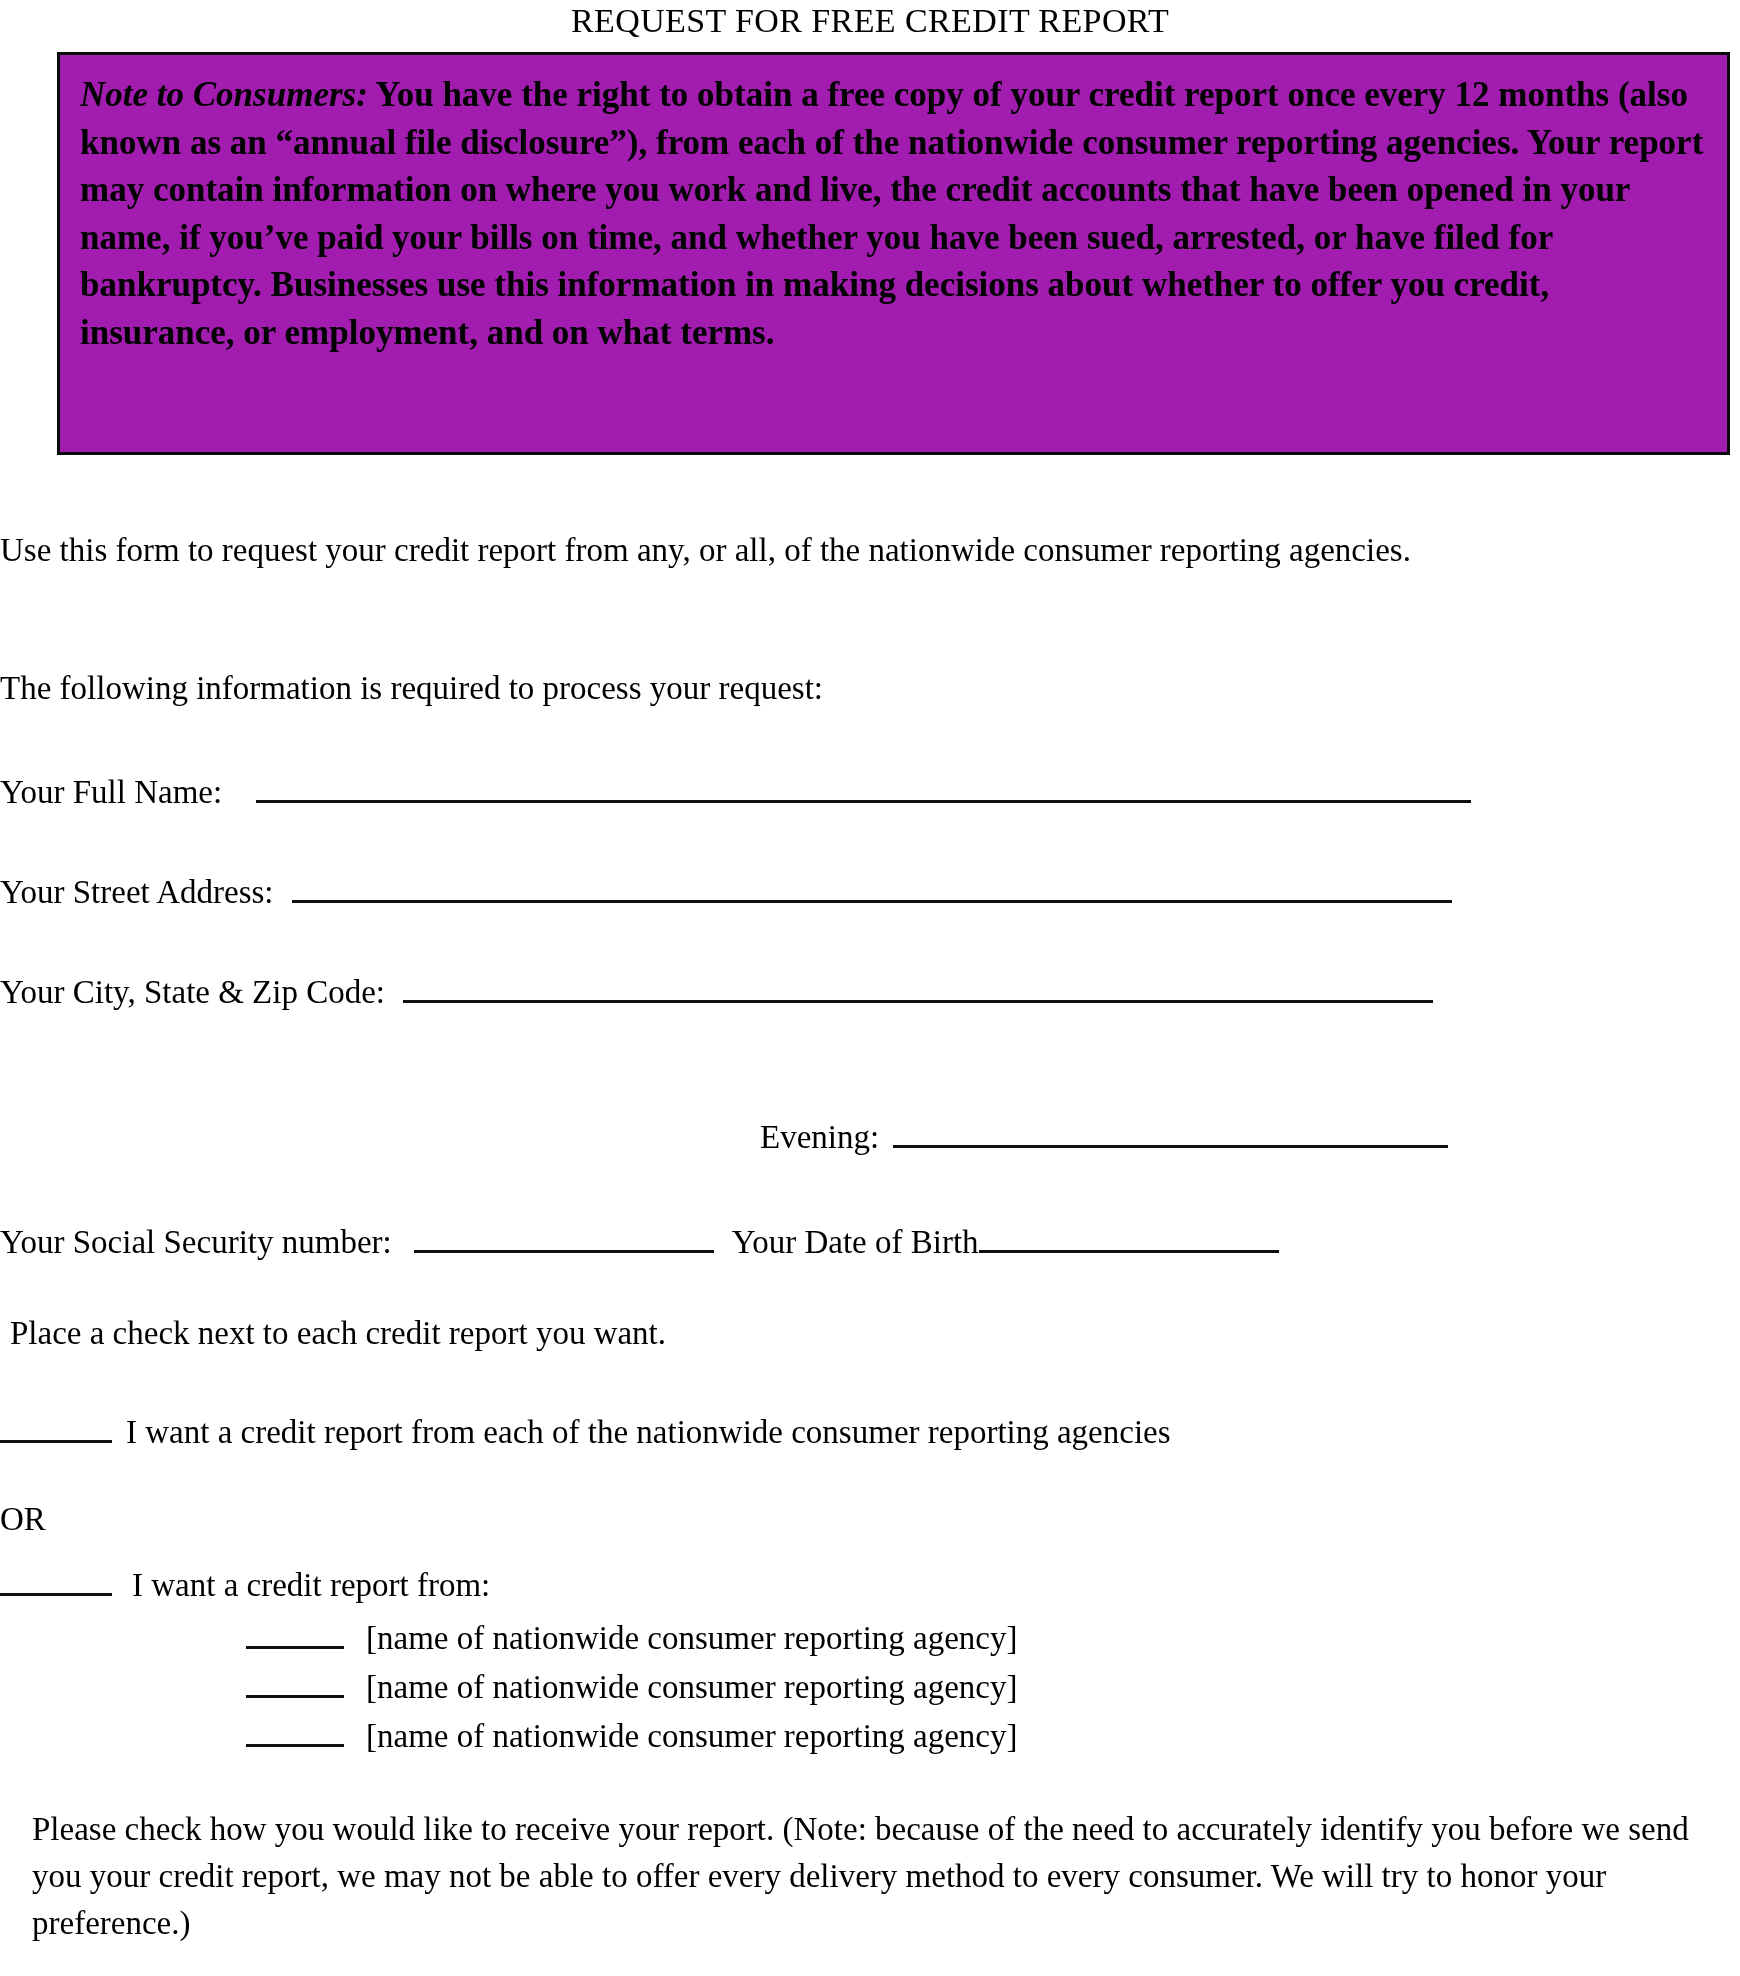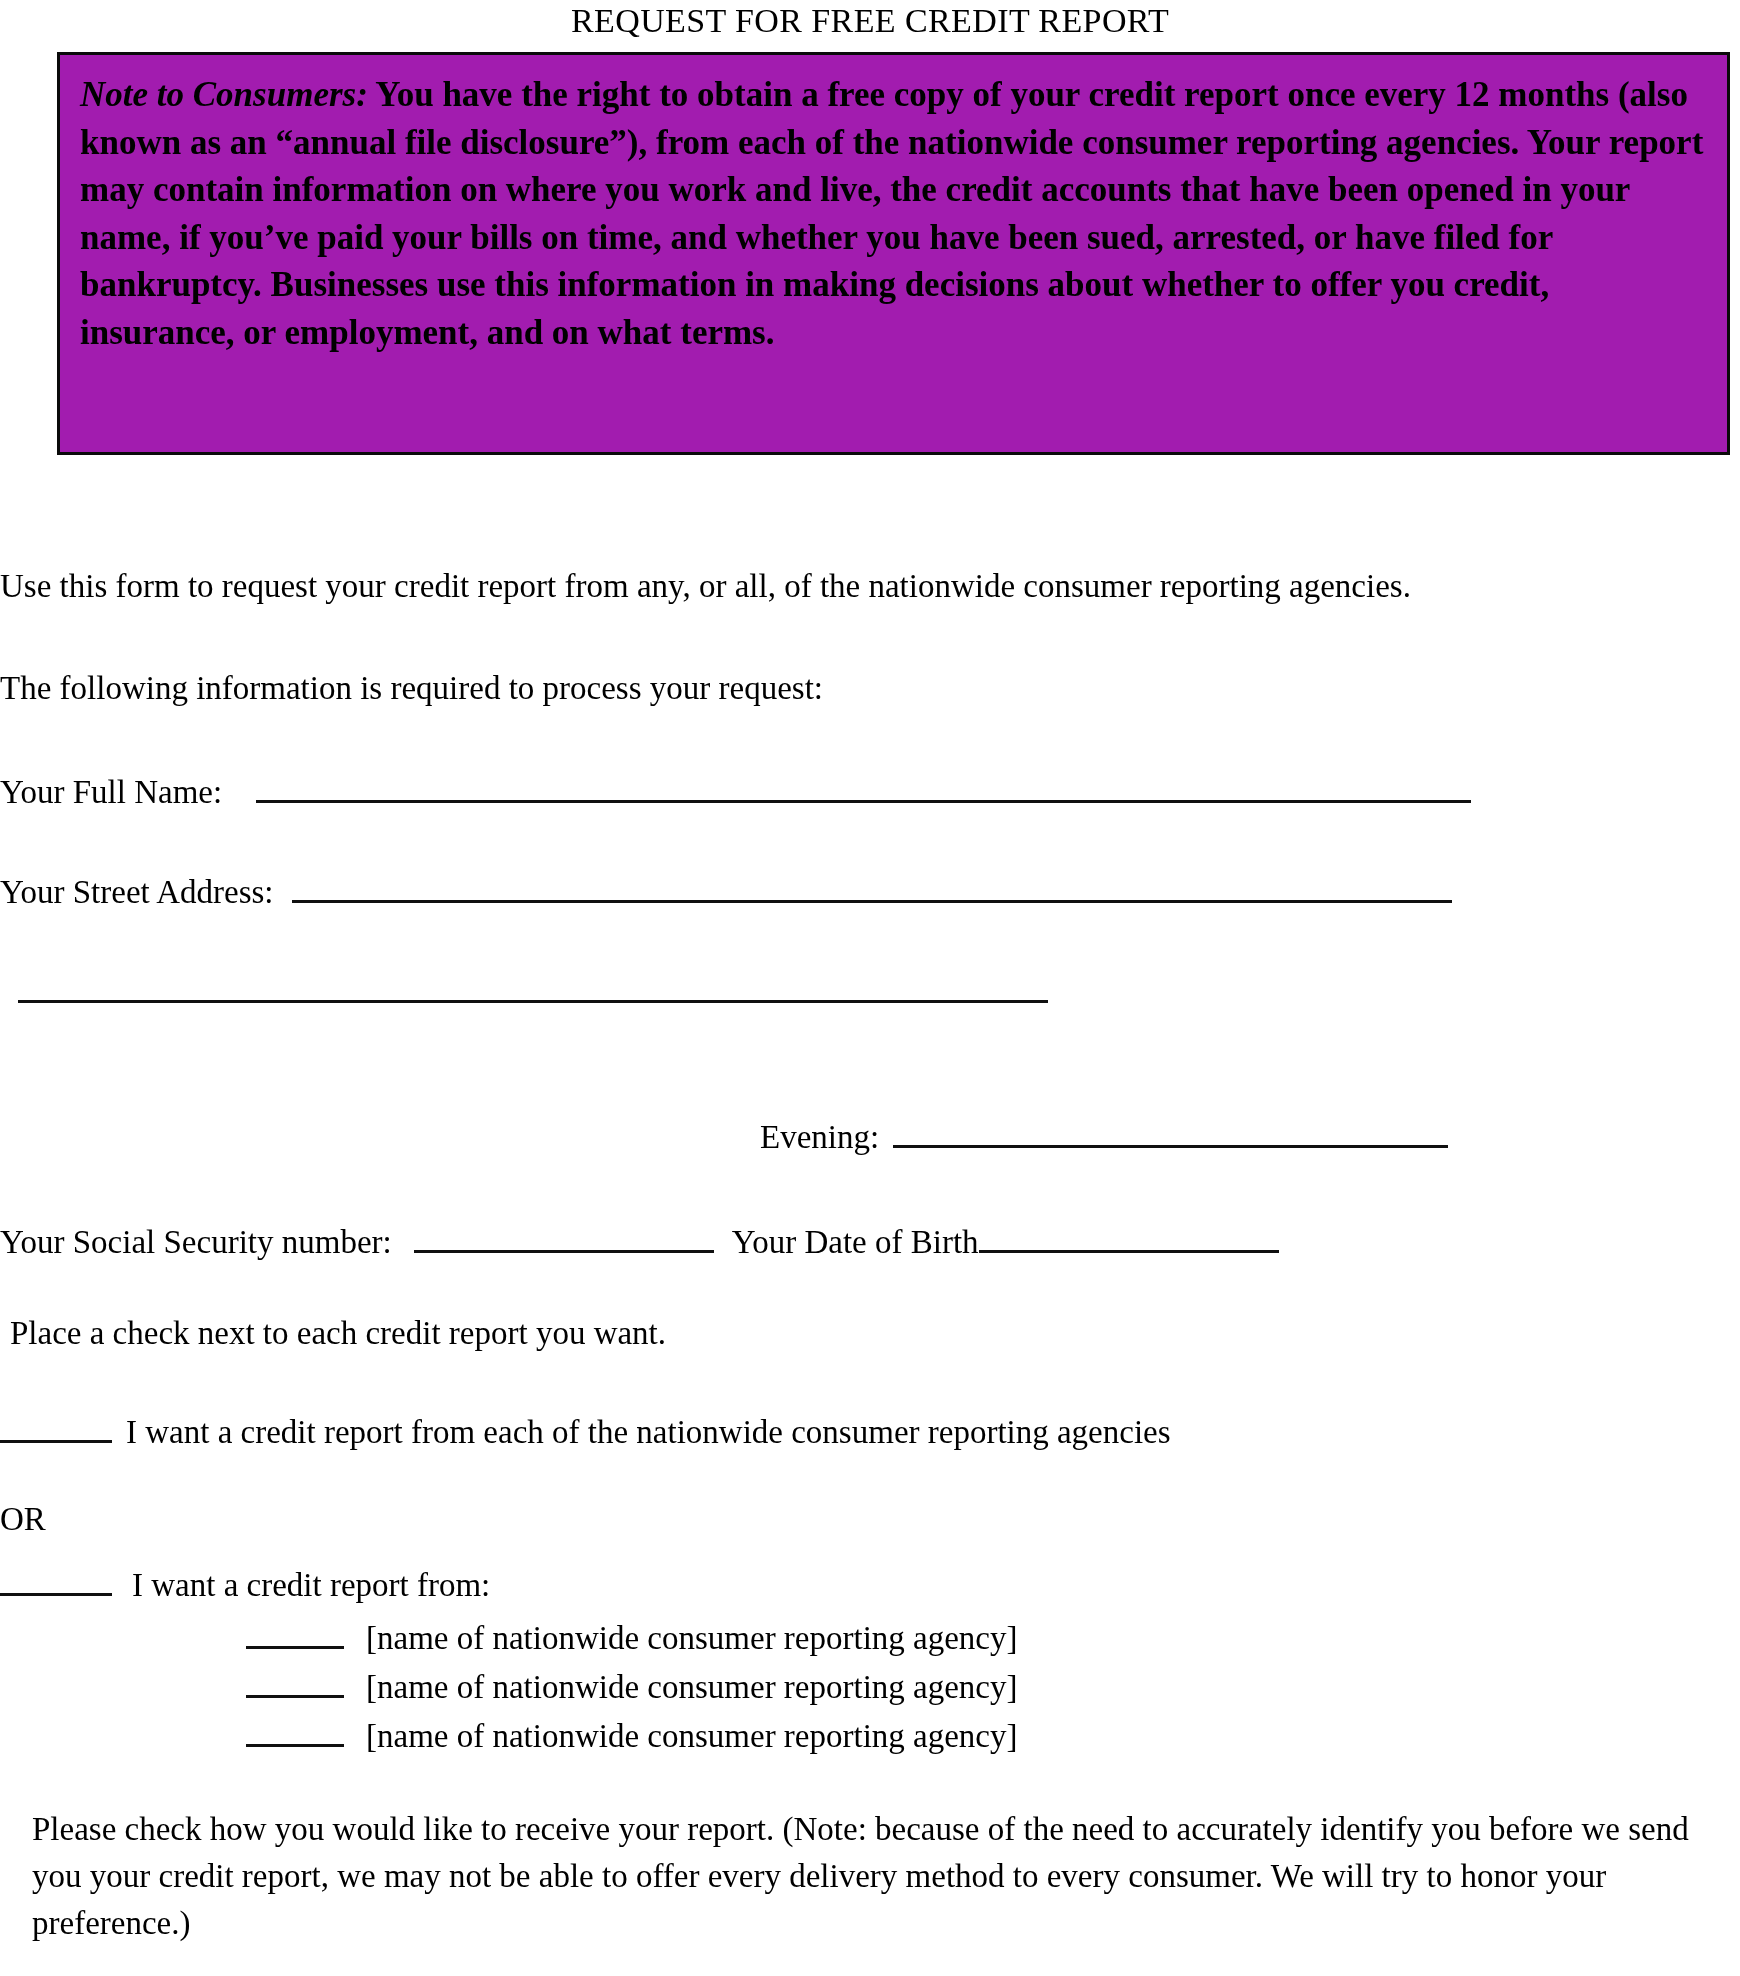--- a/index.html
+++ b/index.html
@@ -62,21 +62,21 @@
     font-weight: bold;
   }
 
   
   .body-text {
     position: absolute;
     font-size: 33px;
     line-height: 47px;
     text-align: left;
   }
-  #intro-para     { left: 0px;  top: 527px;  width: 1660px; margin-top: 36px; }
+  #intro-para     { left: 0px;  top: 527px;  width: 1660px; }
   #required-para  { left: 0px;  top: 665px;  width: 1400px; }
   #place-check    { left: 10px;  top: 1310px; width: 1400px; }
   #or-label       { left: 0px;  top: 1496px; width: 200px; }
   #delivery-para  { left: 0px;  top: 1806px; width: 1680px; margin-left: 32px; }
 
   
   .field-row {
     position: absolute;
     font-size: 33px;
     line-height: 40px;
@@ -158,21 +158,21 @@
 
   <div class="field-row" id="row-fullname">
     <span class="field-label">Your Full Name:</span><span class="rule"></span>
   </div>
 
   <div class="field-row" id="row-street">
     <span class="field-label">Your Street Address:</span><span class="rule"></span>
   </div>
 
   <div class="field-row" id="row-city">
-    <span class="rule"></span>
+    <span class="field-label">Your City, State &amp; Zip Code:</span><span class="rule"></span>
   </div>
 
 
   <div class="field-row" id="row-evening">
     <span class="field-label">Evening:</span><span class="rule"></span>
   </div>
 
   <div class="field-row" id="row-ssn">
     <span class="field-label">Your Social Security number:</span><span class="rule rule-ssn"></span><span class="field-label dob-label">Your Date of Birth</span><span class="rule rule-dob"></span>
   </div>

